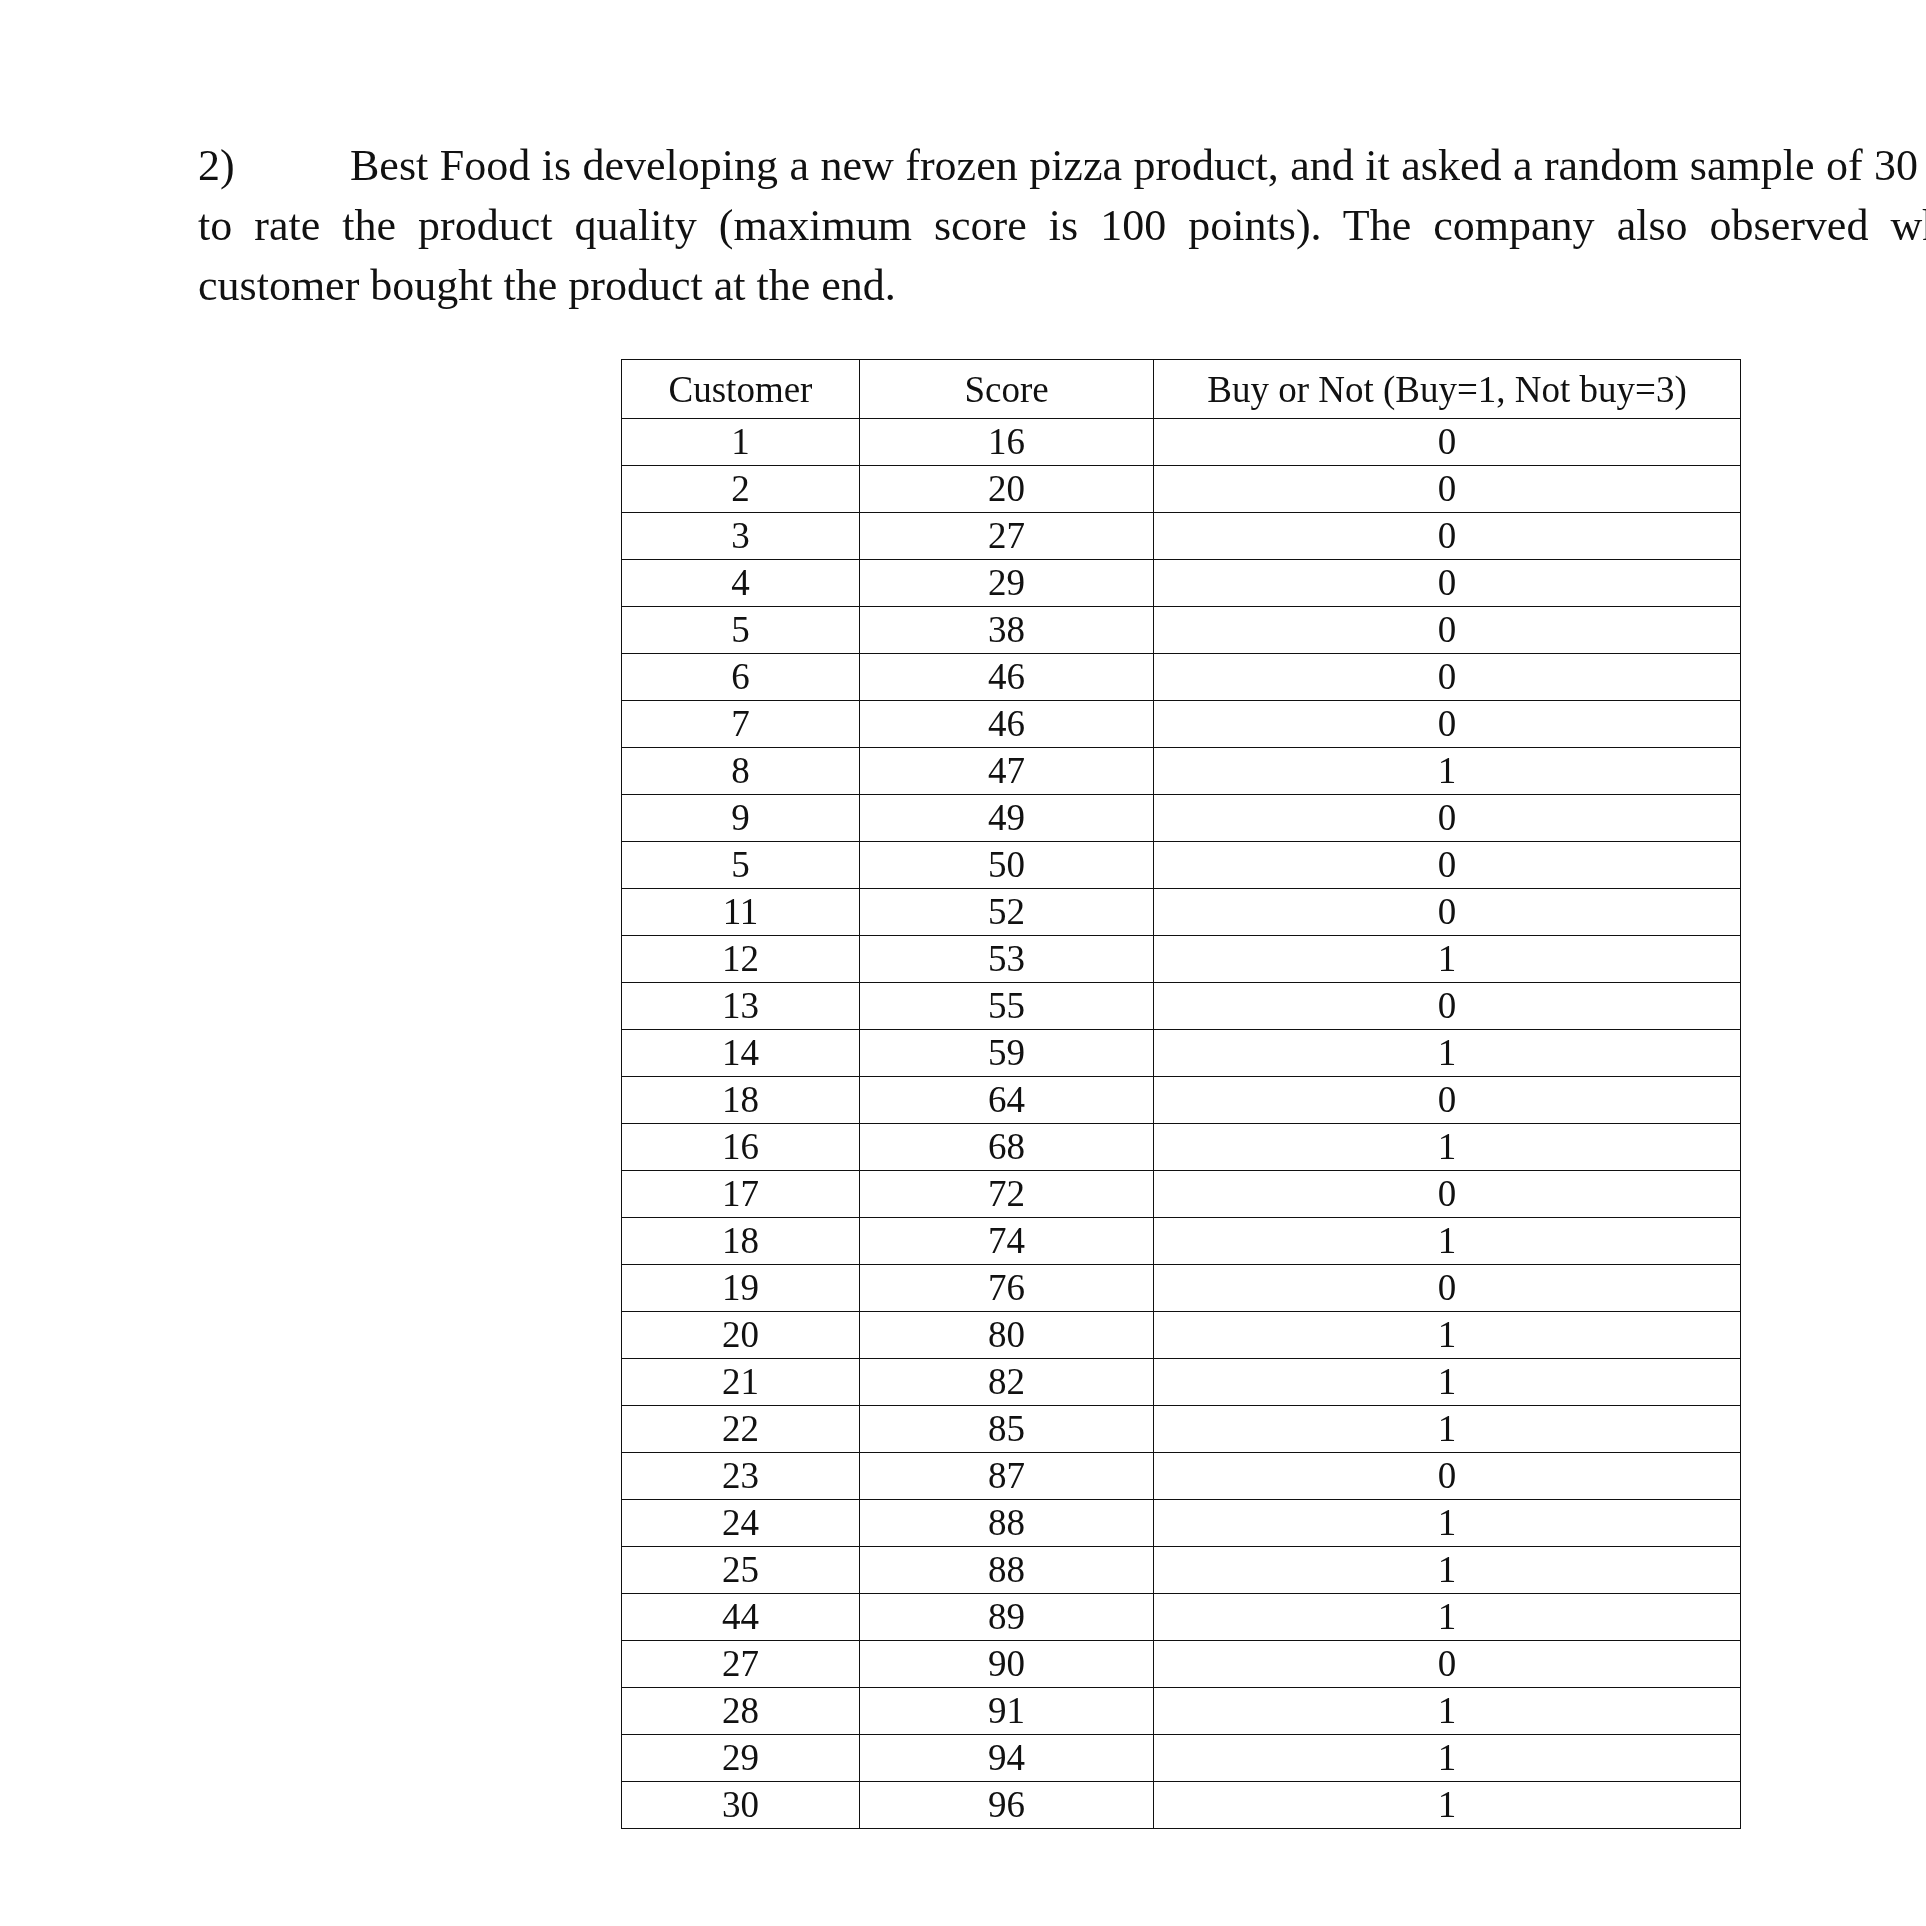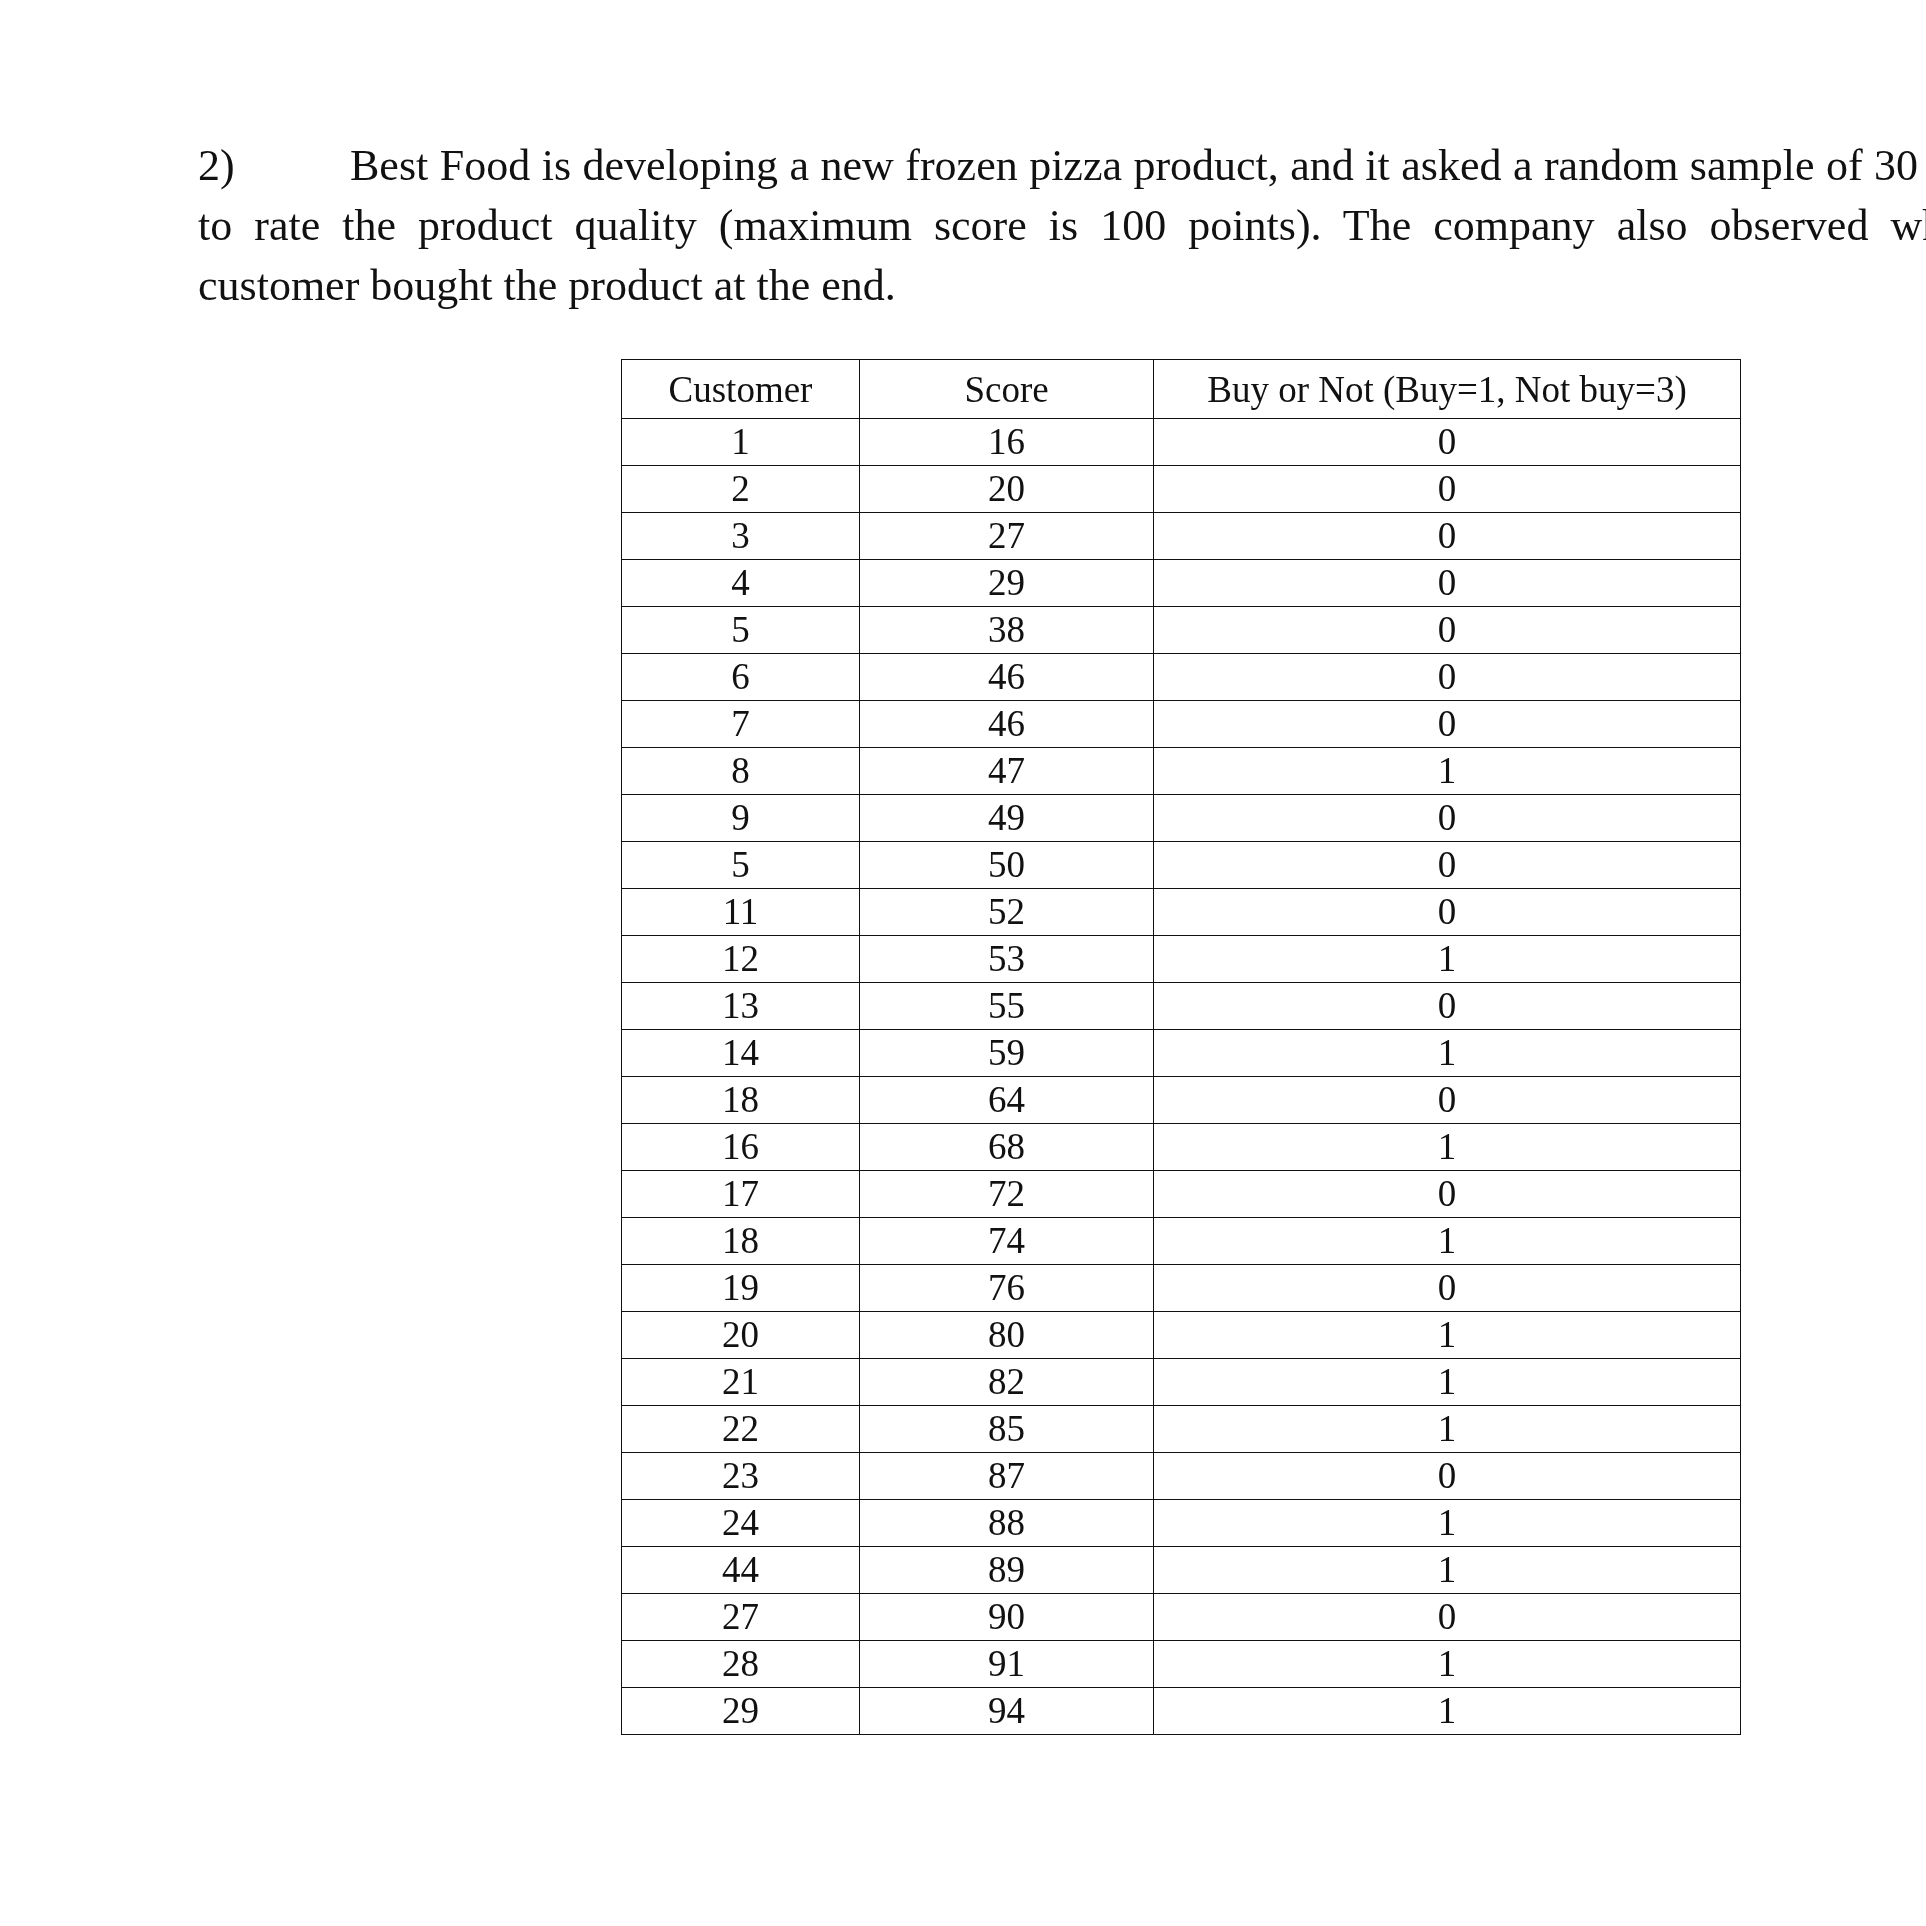--- a/index.html
+++ b/index.html
@@ -151,35 +151,45 @@
           <td>23</td>
           <td>87</td>
           <td>0</td>
         </tr>
         <tr>
           <td>24</td>
           <td>88</td>
           <td>1</td>
         </tr>
         <tr>
+          <td>25</td>
+          <td>88</td>
+          <td>1</td>
+        </tr>
+        <tr>
           <td>44</td>
           <td>89</td>
           <td>1</td>
         </tr>
         <tr>
           <td>27</td>
           <td>90</td>
           <td>0</td>
         </tr>
         <tr>
           <td>28</td>
           <td>91</td>
           <td>1</td>
         </tr>
         <tr>
           <td>29</td>
           <td>94</td>
           <td>1</td>
         </tr>
+        <tr>
+          <td>30</td>
+          <td>96</td>
+          <td>1</td>
+        </tr>
       </tbody>
   </table>
 </div>
 
 
 </body></html>

